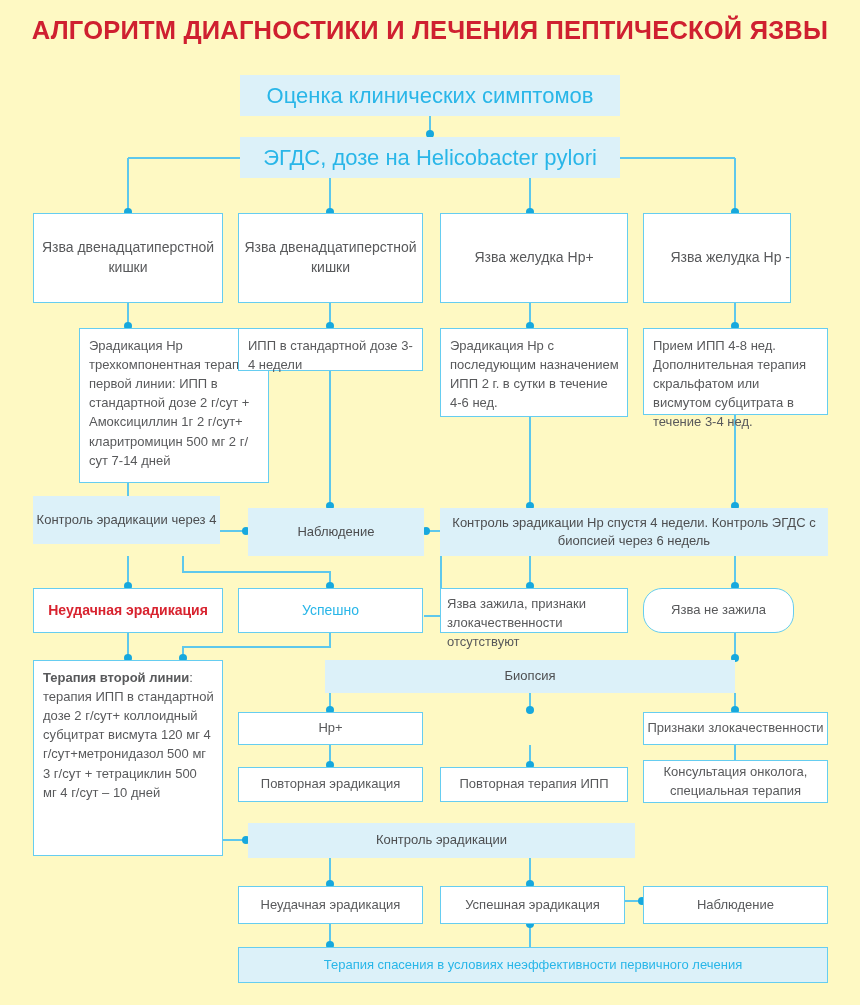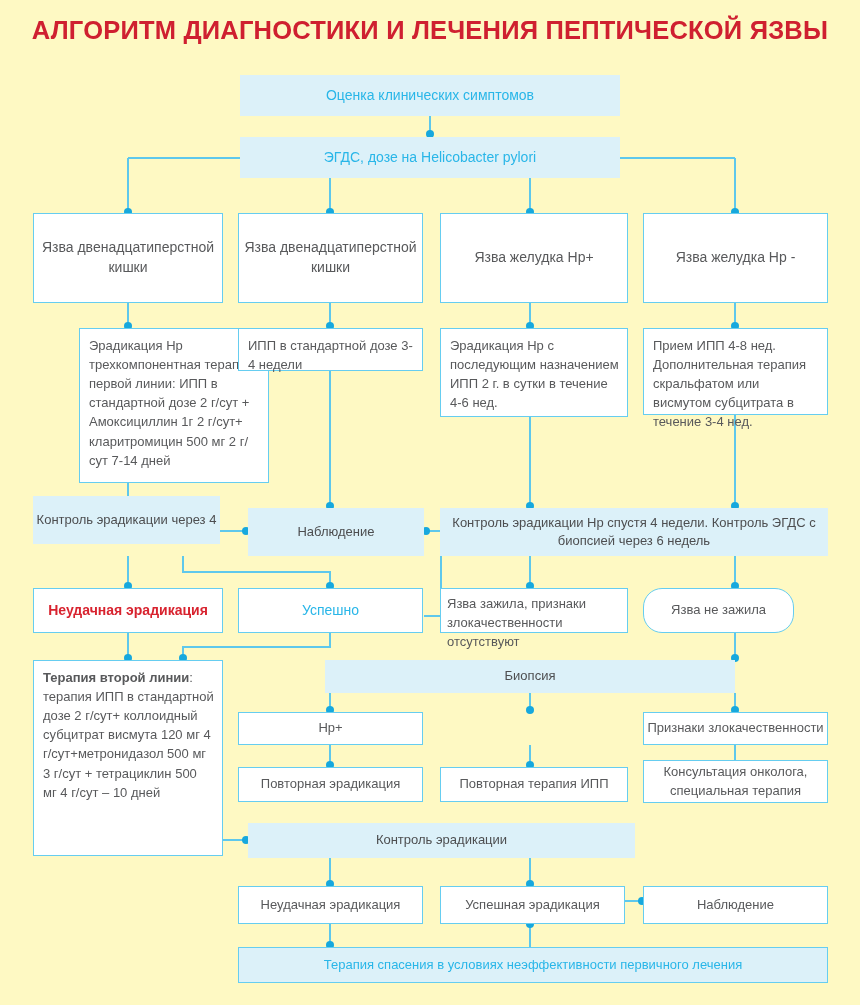--- a/index.html
+++ b/index.html
@@ -88,21 +88,21 @@
     line-height: 1.47;
     font-size: 13px;
   }
 
   
   .t-blue  { color: #29b6e8; }
   .t-red   { color: #d8232f; }
   .t-gray  { color: #58595b; }
   .t-dark  { color: #4d4e50; }
 
-  .f-head  { font-size: 14px; }
+  .f-head  { font-size: 22px; }
   .f-mid   { font-size: 14px; }
   .f-sm    { font-size: 13px; }
   .bold    { font-weight: bold; }
 </style>
 </head>
 <body>
 
 <div id="page">
 
   <div id="title">АЛГОРИТМ ДИАГНОСТИКИ И ЛЕЧЕНИЯ ПЕПТИЧЕСКОЙ ЯЗВЫ</div>
@@ -215,21 +215,21 @@
   </div>
 
   <div class="node outline" style="left:238px; top:213px; width:185px; height:90px;">
     <span class="txt t-gray f-mid">Язва двенадцатиперстной кишки</span>
   </div>
 
   <div class="node outline" style="left:440px; top:213px; width:188px; height:90px;">
     <span class="txt t-gray f-mid">Язва желудка Hp+</span>
   </div>
 
-  <div class="node outline" style="left:643px; top:213px; width:185px; height:90px;">
+  <div class="node outline" style="left:643px; top:213px; width:148px; height:90px;text-align:right;">
     <span class="txt t-gray f-mid">Язва желудка Hp -</span>
   </div>
 
   <div class="node outline para" style="left:33px; top:328px; width:190px; height:155px;margin-left:46px;">
     <span class="txt t-gray">Эрадикация Hp трехкомпонентная терапия первой линии: ИПП в стандартной дозе 2 г/сут + Амоксициллин 1г 2 г/сут+ кларитромицин 500 мг 2 г/сут 7-14 дней</span>
   </div>
 
   <div class="node outline para" style="left:238px; top:328px; width:185px; height:43px;">
     <span class="txt t-gray">ИПП в стандартной дозе 3-4 недели</span>
   </div>

